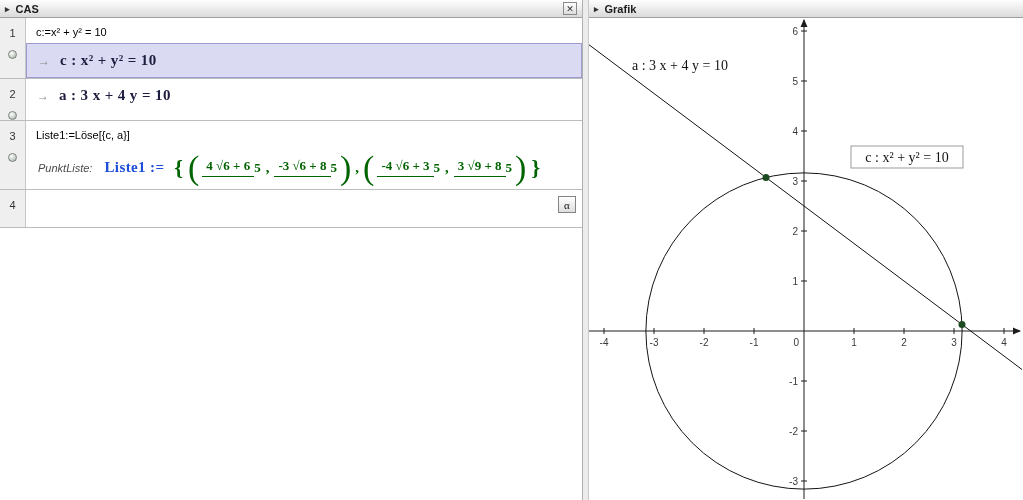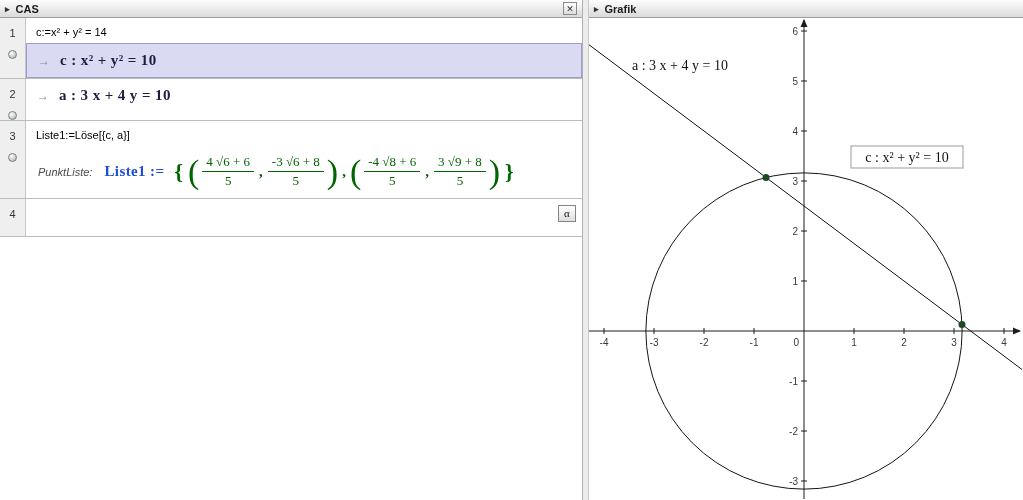--- a/index.html
+++ b/index.html
@@ -30,22 +30,22 @@
   .row-main { flex:1; min-width:0; position:relative; }
   .cin { font-size:11px; color:#000; padding:8px 10px 5px; white-space:nowrap; }
   .cout { display:flex; align-items:center; padding:8px 8px; }
   .cout.selected { background:#dadaf3; border:1px solid #9c9cd2; }
   .arrow { color:#8a8a8a; font-size:12px; margin:0 10px 0 3px; flex:0 0 auto; }
   .math { font-family:"Liberation Serif",serif; font-weight:bold; font-size:15px;
     color:#1d1d40; letter-spacing:.4px; white-space:nowrap; }
   .green  { color:#1d4ed8; }
   .outlabel { font-size:11px; color:#4a4a4a; margin:0 12px 0 4px; flex:0 0 auto;font-style:italic; }
   .listmath { display:flex; align-items:center; }
-  .frac { display:inline-flex; flex-direction:column; align-items:center; margin:0 2px;
-    font-family:"Liberation Serif",serif; font-weight:normal; font-size:13px; color:#006400; line-height:1.25; }
+  .frac { display:inline-flex; flex-direction:row; align-items:center; margin:0 2px;
+    font-family:"Liberation Serif",serif; font-weight:bold; font-size:13px; color:#006400; line-height:1.25; }
   .frac .num { padding:0 4px 1px; border-bottom:1px solid #006400; }
   .frac .den { padding-top:1px; }
   .bigp { font-family:"Liberation Serif",serif; font-size:34px; font-weight:400; color:#006400;
     line-height:.8; margin:0 1px; }
   .brace { font-family:"Liberation Serif",serif; font-size:22px; font-weight:bold; color:#006400; margin:0 4px; }
   .comma { font-family:"Liberation Serif",serif; font-size:15px; font-weight:bold; color:#006400; margin:0 3px; }
   .assign { margin:0 6px 0 4px; }
   .alpha-btn { position:absolute; right:6px; top:6px; width:18px; height:17px;
     border:1px solid #848484; background:linear-gradient(#ffffff,#dedede);
     font-size:11px; line-height:14px; text-align:center; color:#111; cursor:pointer; padding:0;
@@ -76,21 +76,21 @@
     </header>
 
     <div class="cas-body">
 
       <div class="cas-row">
         <div class="gutter">
           <span class="row-num">1</span>
           <span class="bullet"></span>
         </div>
         <div class="row-main">
-          <div class="cin">c:=x² + y² = 14</div>
+          <div class="cin">c:=x² + y² = 10</div>
           <div class="cout selected">
             <span class="arrow">→</span>
             <span class="math">c : x² + y² = 10</span>
           </div>
         </div>
       </div>
 
       <div class="cas-row">
         <div class="gutter">
           <span class="row-num">2</span>
@@ -124,21 +124,21 @@
               </span>
               <span class="comma">,</span>
               <span class="frac">
                 <span class="num">-3 √6 + 8</span>
                 <span class="den">5</span>
               </span>
               <span class="bigp">)</span>
               <span class="comma">,</span>
               <span class="bigp">(</span>
               <span class="frac">
-                <span class="num">-4 √8 + 6</span>
+                <span class="num">-4 √6 + 3</span>
                 <span class="den">5</span>
               </span>
               <span class="comma">,</span>
               <span class="frac">
                 <span class="num">3 √9 + 8</span>
                 <span class="den">5</span>
               </span>
               <span class="bigp">)</span>
               <span class="brace">}</span>
             </span>

